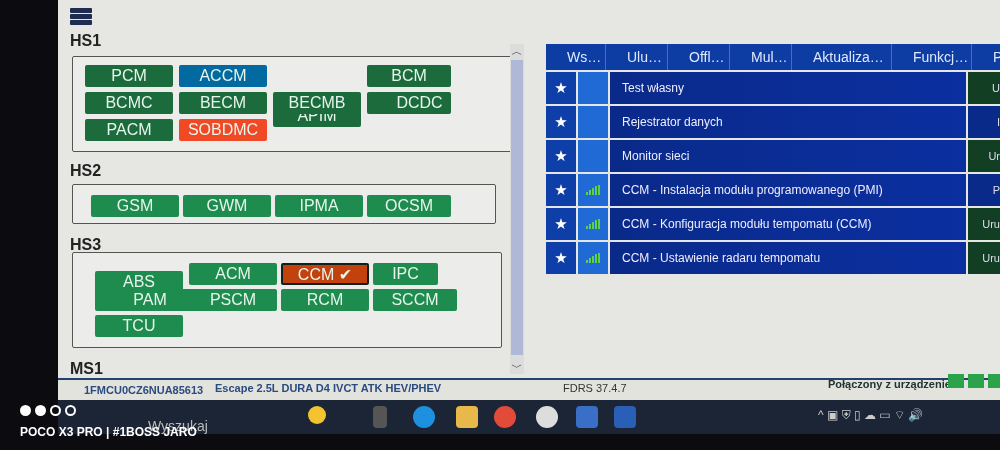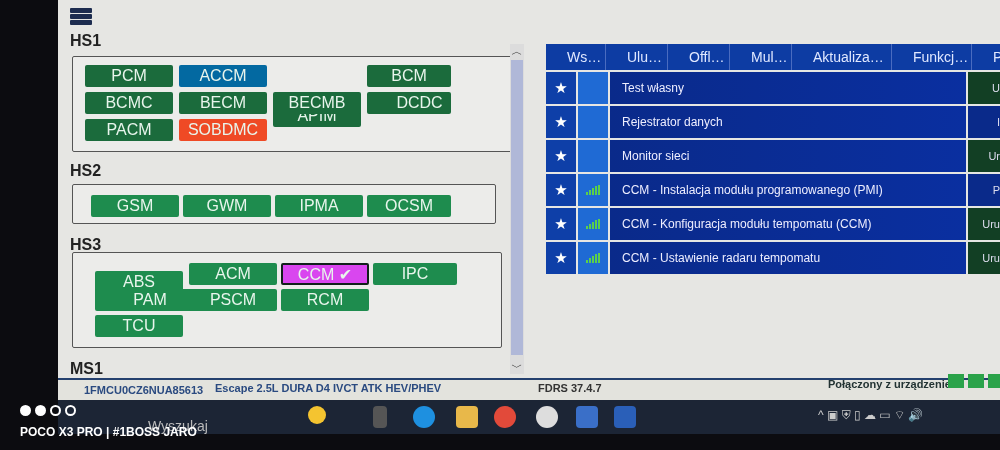--- a/index.html
+++ b/index.html
@@ -22,21 +22,21 @@
     }
     .mod {
       position: absolute; height: 22px; color: #e8f5ec; font-size: 16px;
       display: flex; align-items: center; justify-content: center;
       border-radius: 2px; cursor: pointer;
     }
     .mod.dark { background: #1b6b3c; }
     .mod.green { background: #1e8c4e; }
     .mod.blue { background: #0369a1; }
     .mod.red { background: #ef4a25; }
-    .mod.selected { border: 2px solid #10201a; background: #d946ef; }
+    .mod.selected { border: 2px solid #10201a; background: #c2410c; }
     .scrollbar { position: absolute; left: 452px; top: 44px; width: 14px; height: 330px; background:#dcdcdc; }
     .scrollbar .thumb { position:absolute; left:1px; top:16px; width:12px; height:295px; background:#b0b8d8; }
     .scrollbar .arrow { position:absolute; left:0; width:14px; height:14px; font-size:11px; color:#333; text-align:center; line-height:14px; }
     .right-pane { position: absolute; left: 488px; top: 44px; width: 454px; }
     .tabs { display:flex; height: 26px; background:#0d3ca3; }
     .tab { color:#e0e8ff; font-size:14px; display:flex; align-items:center; padding: 0 21px; border-right:1px solid #4a6cc0; white-space:nowrap; }
     .row { display:flex; height: 32px; margin-top: 2px; }
     .row .star { width: 30px; background:#0e3fa8; color:#fff; display:flex; align-items:center; justify-content:center; font-size:15px; }
     .row .sig { width: 30px; margin-left:2px; background:#1f6ad4; display:flex; align-items:center; justify-content:center; }
     .row .label { flex:1; margin-left:2px; background: linear-gradient(90deg,#0a2a8a,#0a2fa0); color:#eef; font-size:12px; display:flex; align-items:center; padding-left: 12px; }
@@ -86,24 +86,25 @@
         <div class="mod green" style="left: 18px; top: 10px; width: 88px;">GSM</div>
         <div class="mod green" style="left: 110px; top: 10px; width: 88px;">GWM</div>
         <div class="mod green" style="left: 202px; top: 10px; width: 88px;">IPMA</div>
         <div class="mod green" style="left: 294px; top: 10px; width: 84px;">OCSM</div>
       </div>
       <div class="group-title" style="left: 0px; top: 206px;">HS3</div>
       <div class="group-box" style="left: 2px; top: 222px; width: 430px; height: 96px;">
         <div class="mod green" style="left: 22px; top: 10px; width: 88px; margin-top: 8px;">ABS</div>
         <div class="mod green" style="left: 116px; top: 10px; width: 88px;">ACM</div>
         <div class="mod selected" style="left: 208px; top: 10px; width: 88px;">CCM ✔</div>
-        <div class="mod green" style="left: 300px; top: 10px; width: 84px;">IPC</div>
+        <div class="mod green" style="left: 300px; top: 10px; width: 65px;">IPC</div>
         <div class="mod green" style="left: 22px; top: 36px; width: 110px;">PAM</div>
         <div class="mod green" style="left: 116px; top: 36px; width: 88px;">PSCM</div>
         <div class="mod green" style="left: 208px; top: 36px; width: 88px;">RCM</div>
+        <div class="mod green" style="left: 300px; top: 36px; width: 84px;">SCCM</div>
         <div class="mod green" style="left: 22px; top: 62px; width: 88px;">TCU</div>
       </div>
       <div class="group-title" style="left: 0px; top: 330px;">MS1</div>
     </div>
 
   <div class="scrollbar">
     <div class="arrow" style="top:0">︿</div>
     <div class="thumb"></div>
     <div class="arrow" style="bottom:0">﹀</div>
   </div>
@@ -178,21 +179,21 @@
           </div>
           <div class="label">CCM - Ustawienie radaru tempomatu</div>
           <div class="act green">Uru</div>
         </div>
       </div>
   </div>
 
   <div class="status-bar">
     <span style="position:absolute;left:26px;top:4px">1FMCU0CZ6NUA85613</span>
     <span style="position:absolute;left:157px;top:2px">Escape 2.5L DURA D4 IVCT ATK HEV/PHEV</span>
-    <span style="position:absolute;left:480px;top:2px;font-weight:bold;color:#333">FDRS 37.4.7</span>
+    <span style="position:absolute;left:505px;top:2px;font-weight:normal;color:#333">FDRS 37.4.7</span>
     <span style="position:absolute;left:770px;top:-2px;color:#233">Połączony z urządzeniem</span>
     <span style="position:absolute;left:890px;top:-6px;width:16px;height:14px;background:#2ba34a"></span>
     <span style="position:absolute;left:910px;top:-6px;width:16px;height:14px;background:#2ba34a"></span>
     <span style="position:absolute;left:930px;top:-6px;width:14px;height:14px;background:#2ba34a"></span>
   </div>
 </div>
 
 <div class="taskbar">
   <span style="position:absolute;left:90px;top:18px;color:#bbb;font-size:14px">Wyszukaj</span>
   <span class="tb-icon" style="left:250px;background:#f4c430;border-radius:50%;width:18px;height:18px"></span>

